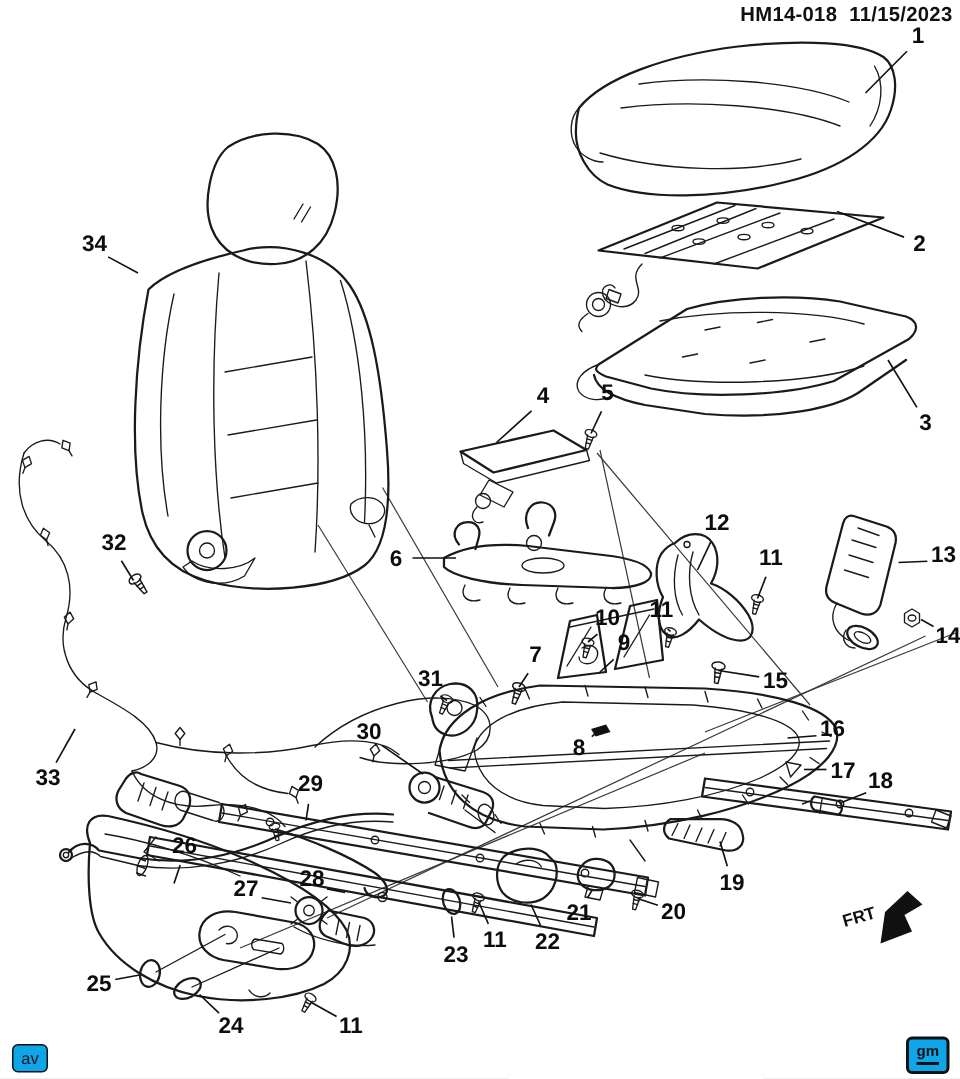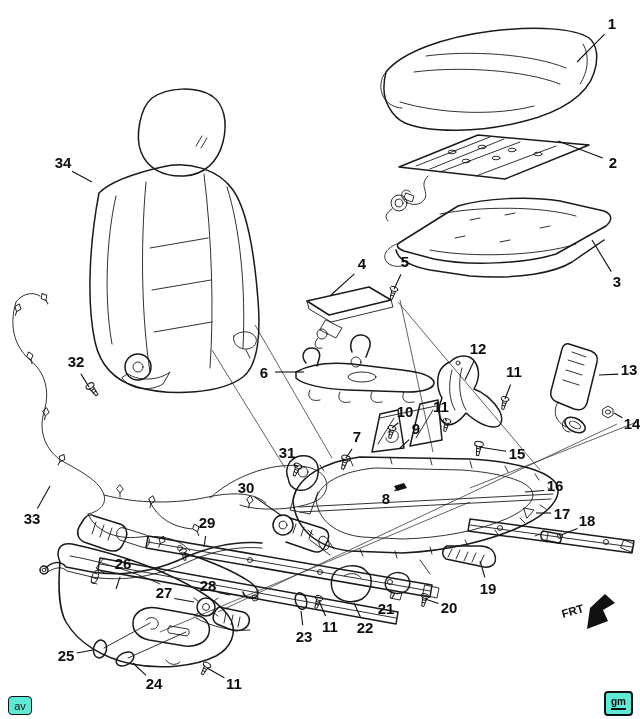--- a/index.html
+++ b/index.html
@@ -2,39 +2,42 @@
 <html><head>
 <meta charset="utf-8">
 <style>
   html,body{margin:0;padding:0;background:#e8e8e8;}
   .page{position:relative;width:640px;height:719px;background:#ffffff;overflow:hidden;
         font-family:"Liberation Sans",sans-serif;}
   .header{position:absolute;top:2px;right:5px;font-size:13.5px;font-weight:bold;
           color:#111;letter-spacing:.2px;}
   .header span{margin-left:8px;}
   .code-box{position:absolute;border:1.6px solid #111;border-radius:4px;color:#111;
-            display:flex;align-items:center;justify-content:center;background:#5eead4;}
+            display:flex;align-items:center;justify-content:center;background:#0ea5e9;}
   .code-box.av{left:8px;top:696px;width:22px;height:17px;font-size:11px;}
   .code-box.gm{right:7px;top:691px;width:25px;height:21px;font-size:10px;font-weight:bold;border-width:2px;}
   .code-box.gm span{border-bottom:2px solid #111;line-height:1;padding-bottom:1px;}
   svg{position:absolute;left:0;top:0;}
   svg *{vector-effect:none;}
   .ln{fill:none;stroke:#1a1a1a;stroke-width:1.5;stroke-linecap:round;stroke-linejoin:round;}
   .tn{fill:none;stroke:#1a1a1a;stroke-width:0.9;stroke-linecap:round;stroke-linejoin:round;}
   .cn{fill:none;stroke:#3a3a3a;stroke-width:0.8;}
   .fl{fill:#111;stroke:none;}
   .callout{font:bold 15px "Liberation Sans",sans-serif;fill:#0d0d0d;text-anchor:middle;}
   .leader{stroke:#111;stroke-width:1.1;fill:none;}
   .frt{font:bold 11.5px "Liberation Sans",sans-serif;fill:#111;}
 </style>
 </head>
 <body>
 
 <div class="page">
 
+  <div class="header">
+    <span>HM14-018</span><span>11/15/2023</span>
+  </div>
 
   <svg id="dwg" width="640" height="719" viewBox="0 0 640 719">
     <defs>
       <g id="scrw">
         <ellipse cx="0" cy="0" rx="4" ry="2.4" class="tn"></ellipse>
         <path d="M -1.8,1.6 L -0.6,10.5 L 1.5,10.5 L 2.3,1.6" class="tn"></path>
         <line x1="-1.5" y1="4.2" x2="2" y2="4.2" class="tn"></line>
         <line x1="-1.2" y1="6.8" x2="1.8" y2="6.8" class="tn"></line>
       </g>
       <g id="clip">

